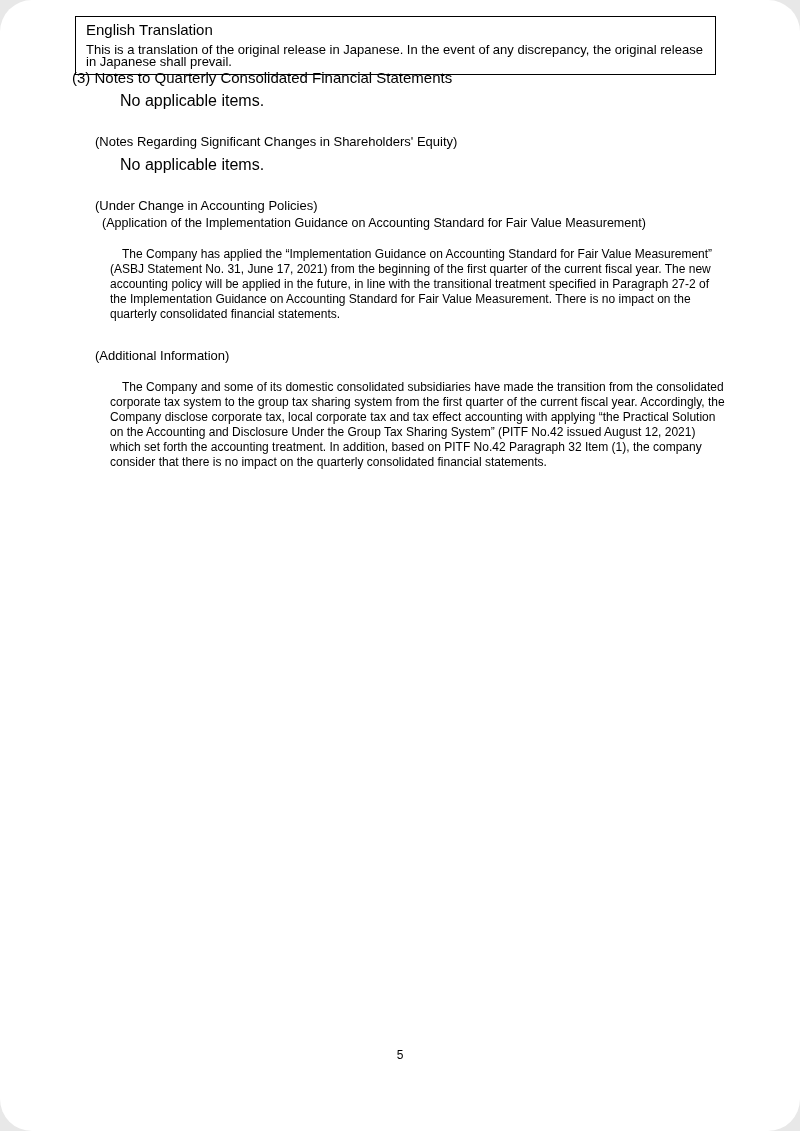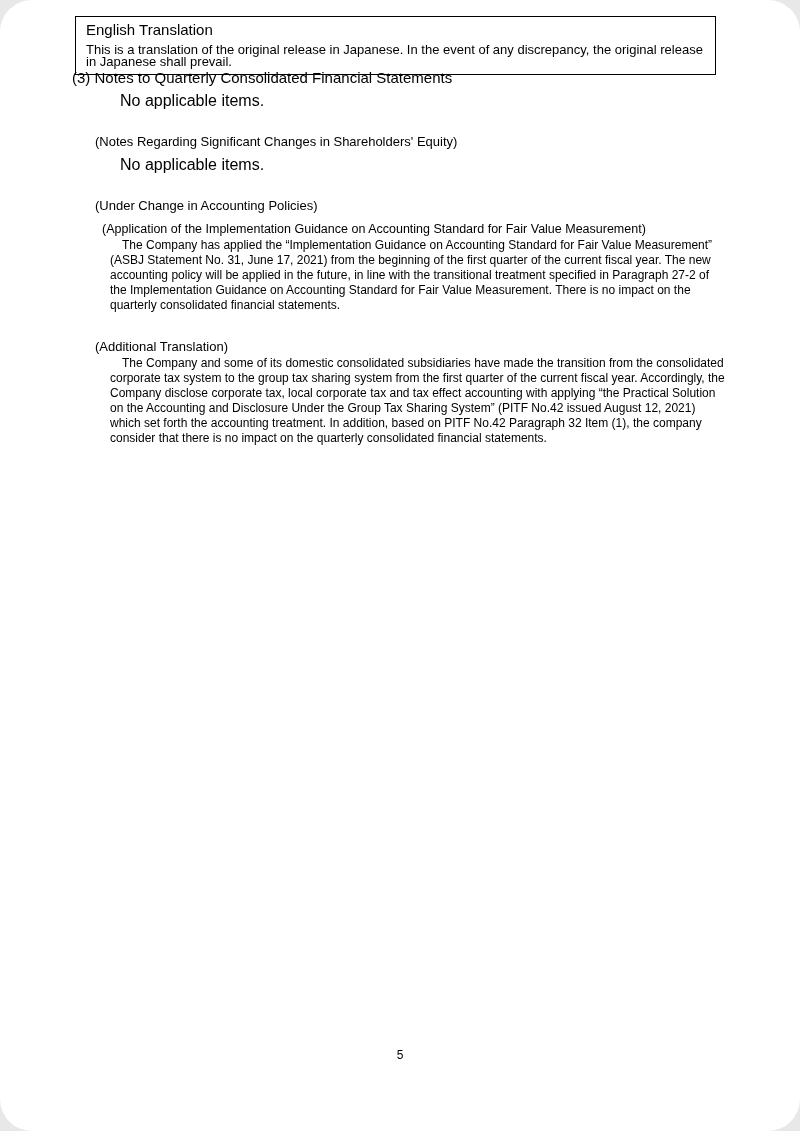--- a/index.html
+++ b/index.html
@@ -53,27 +53,27 @@
   .note-line {
     font-size: 16px;
     line-height: 15px;
     margin-left: 48px;
     margin-top: 7px;
   }
   .sub-sub-heading {
     font-size: 12.5px;
     line-height: 16px;
     margin-left: 30px;
-    margin-top: 7px;
+    margin-top: 1px;
   }
   .body-para {
     font-size: 12px;
     line-height: 15px;
     margin-left: 38px;
-    margin-top: 1px;
+    margin-top: 16px;
     text-indent: 12px;
     text-align: left;
   }
   .spacer-lg { height: 12px; }
   .footer-page-number {
     position: absolute;
     left: 0;
     top: 1048px;
     width: 800px;
     text-align: center;
@@ -102,20 +102,20 @@
     <div class="note-line">No applicable items.</div>
 
     <div class="spacer-lg"></div>
 
     <div class="sub-heading">(Under Change in Accounting Policies)</div>
     <div class="sub-sub-heading">(Application of the Implementation Guidance on  Accounting Standard for Fair Value Measurement)</div>
     <div class="body-para">The Company has applied the “Implementation Guidance on Accounting Standard for Fair Value Measurement” (ASBJ Statement No. 31, June 17, 2021) from the beginning of the first quarter of the current fiscal year. The new accounting policy will be applied in the future, in line with the transitional treatment specified in Paragraph 27-2 of the Implementation Guidance on Accounting Standard for Fair Value Measurement. There is no impact on the quarterly consolidated financial statements.</div>
 
     <div class="spacer-lg"></div>
 
-    <div class="sub-heading">(Additional Translation)</div>
+    <div class="sub-heading">(Additional Information)</div>
     <div class="body-para">The Company and some of its domestic consolidated subsidiaries have made the transition from the consolidated corporate tax system to the group tax sharing system from the first quarter of the current fiscal year. Accordingly, the Company disclose corporate tax, local corporate tax and tax effect accounting with applying “the Practical Solution on the Accounting and Disclosure Under the Group Tax Sharing System” (PITF No.42 issued August 12, 2021) which set forth the accounting treatment. In addition, based on PITF No.42 Paragraph 32 Item (1), the company consider that there is no impact on the quarterly consolidated financial statements.</div>
 
   </div>
 
   <div class="footer-page-number">5</div>
 
 </div>
 
 </body></html>

